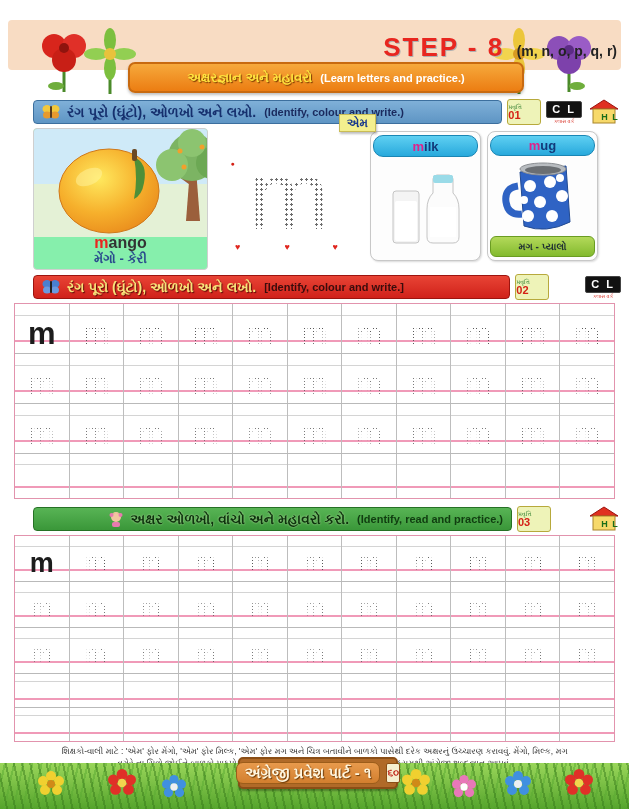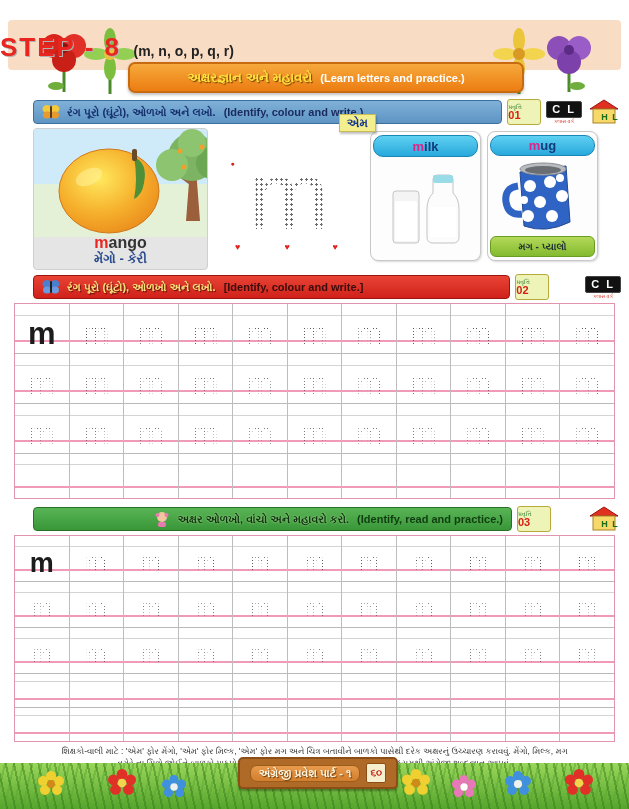--- a/index.html
+++ b/index.html
@@ -4,60 +4,60 @@
 <style>
   html,body{margin:0;padding:0;}
   body{
     width:629px;height:809px;overflow:hidden;background:#fff;
     font-family:"Liberation Sans","DejaVu Sans",sans-serif;
     position:relative;
   }
   
   .top{position:relative;height:96px;}
   .band{position:absolute;left:8px;right:8px;top:20px;height:50px;background:#f8dcc3;border-radius:4px;}
-  .step-line{position:absolute;top:32px;left:0;right:0;text-align:left;white-space:nowrap;}
+  .step-line{position:absolute;top:32px;left:0;right:12px;text-align:right;white-space:nowrap;}
   .step-title{font-size:26px;font-weight:bold;color:#e8261f;letter-spacing:2px;text-shadow:1px 1px 0 #b0b0b0;}
   .step-letters{font-size:14px;font-weight:bold;color:#222;margin-left:8px;}
   .deco{position:absolute;top:24px;}
   .deco.left{left:28px;}
   .deco.right{right:28px;}
   .banner{
     position:absolute;top:62px;left:128px;width:392px;height:27px;
     background:linear-gradient(#f6a93c,#ec7d12);
     border:2px solid #c86a10;border-radius:7px;
     display:flex;align-items:center;justify-content:center;gap:8px;
     box-shadow:0 2px 3px rgba(0,0,0,.25);z-index:3;white-space:nowrap;
   }
   .banner-gu{font-size:13px;font-weight:bold;color:#ffe23e;text-shadow:1px 1px 1px #7a3c00;}
   .banner-en{font-size:11px;font-weight:bold;color:#fff;}
   
   .sec-row{display:flex;align-items:center;gap:5px;margin:3px 8px 3px 33px;height:26px;}
   .sec-bar{flex:1;height:24px;border-radius:4px;display:flex;align-items:center;gap:7px;padding:0 8px;box-sizing:border-box;}
   .sec-bar.blue{background:linear-gradient(#7fb0d8,#5e95c4);border:1px solid #3c6f9e;}
   .sec-bar.red{background:linear-gradient(#e84435,#d0211a);border:1px solid #9c140f;}
   .sec-bar.green{background:linear-gradient(#58b455,#3a9739);border:1px solid #267125;justify-content:flex-end;}
-  .sec-gu{font-size:11px;font-weight:bold;}
+  .sec-gu{font-size:14px;font-weight:bold;}
   .sec-en{font-size:11px;font-weight:bold;margin-left:1px;}
   .blue .sec-gu{color:#16306e;} .blue .sec-en{color:#1a2a5e;}
   .red .sec-gu{color:#f8e27a;text-shadow:1px 1px 1px #5c0a06;} .red .sec-en{color:#3a0c0c;}
   .green .sec-gu{color:#0d330d;text-shadow:0 0 2px #bfe3a8;} .green .sec-en{color:#103d10;}
   .badge{width:32px;height:24px;background:#eef3b8;border:1px solid #b7a93c;border-radius:3px;
     display:flex;flex-direction:column;align-items:flex-start;justify-content:center;line-height:1;}
   .badge-top{font-size:6px;color:#2a7a2a;}
   .badge-no{font-size:11px;font-weight:bold;color:#d42015;}
   .clwrap{display:flex;flex-direction:column;align-items:center;line-height:1;}
   .clbox{background:#111;color:#fff;font-size:11px;font-weight:bold;letter-spacing:2px;
     padding:2px 5px;border-radius:2px;border:1px solid #444;}
   .clsub{font-size:5px;color:#d42015;margin-top:1px;}
   .hlwrap{position:relative;width:34px;height:26px;}
   .hl-label{position:absolute;left:12px;right:0;bottom:3px;text-align:center;font-size:9px;font-weight:bold;color:#1a6e1a;letter-spacing:1px;}
   .gapper{width:26px;}
   
   .content1{display:flex;gap:6px;margin:2px 6px 4px 33px;position:relative;height:142px;}
-  .mango-card{width:173px;height:140px;border:1px solid #cfcfcf;border-radius:4px;overflow:hidden;background:#e5e5e5;position:relative;}
+  .mango-card{width:173px;height:140px;border:1px solid #cfcfcf;border-radius:4px;overflow:hidden;background:#86efac;position:relative;}
   .mango-words{position:absolute;left:0;right:0;bottom:2px;text-align:center;line-height:1.15;}
   .word-en{font-size:16px;font-weight:bold;color:#333;}
   .word-en .ini{color:#e8261f;}
   .word-gu{font-size:13px;font-weight:bold;color:#2a4b8d;}
   .trace-zone{width:150px;position:relative;}
   .note{position:absolute;top:-14px;right:-12px;background:#f3ef8e;border:1px solid #c9bc55;
     box-shadow:1px 2px 2px rgba(0,0,0,.25);padding:1px 7px;font-size:12px;font-weight:bold;color:#1a3a8c;z-index:4;}
   .big-trace{position:absolute;left:0;right:0;top:18px;height:110px;text-align:center;}
   .big-trace .glyph{font-size:96px;line-height:100px;font-weight:500;}
   .mark{position:absolute;font-size:9px;color:#e0261f;}
@@ -103,21 +103,21 @@
   .grass{position:absolute;left:0;right:0;bottom:0;height:46px;
     background:
       repeating-linear-gradient(78deg, transparent 0 6px, rgba(52,118,24,.45) 6px 8px),
       repeating-linear-gradient(-78deg, transparent 0 7px, rgba(90,170,50,.5) 7px 9px),
       linear-gradient(#9ad65a,#55a42c);
   }
   .grass svg{position:absolute;}
   .sign{position:absolute;left:238px;top:-6px;width:156px;height:28px;background:#b06a28;border:2px solid #8a4e16;border-radius:5px;
     display:flex;align-items:center;justify-content:center;gap:6px;box-shadow:0 2px 2px rgba(0,0,0,.3);}
   .sign-text{background:linear-gradient(#e89a4c,#d27f2e);border:1px solid #9c5d1a;border-radius:7px;
-    padding:1px 8px;font-size:11px;font-weight:bold;color:#fff7e0;text-shadow:1px 1px 1px #6b3a08;white-space:nowrap;}
+    padding:1px 8px;font-size:15px;font-weight:bold;color:#fff7e0;text-shadow:1px 1px 1px #6b3a08;white-space:nowrap;}
   .pageno{width:18px;height:18px;background:#f5efcf;border:1px solid #8a4e16;border-radius:2px;
     display:flex;align-items:center;justify-content:center;font-size:10px;font-weight:bold;color:#c02015;}
 </style>
 </head>
 <body>
 
 <div class="top">
   <div class="band"></div>
 
   <svg class="deco left" width="108" height="74" viewBox="0 0 108 74">

